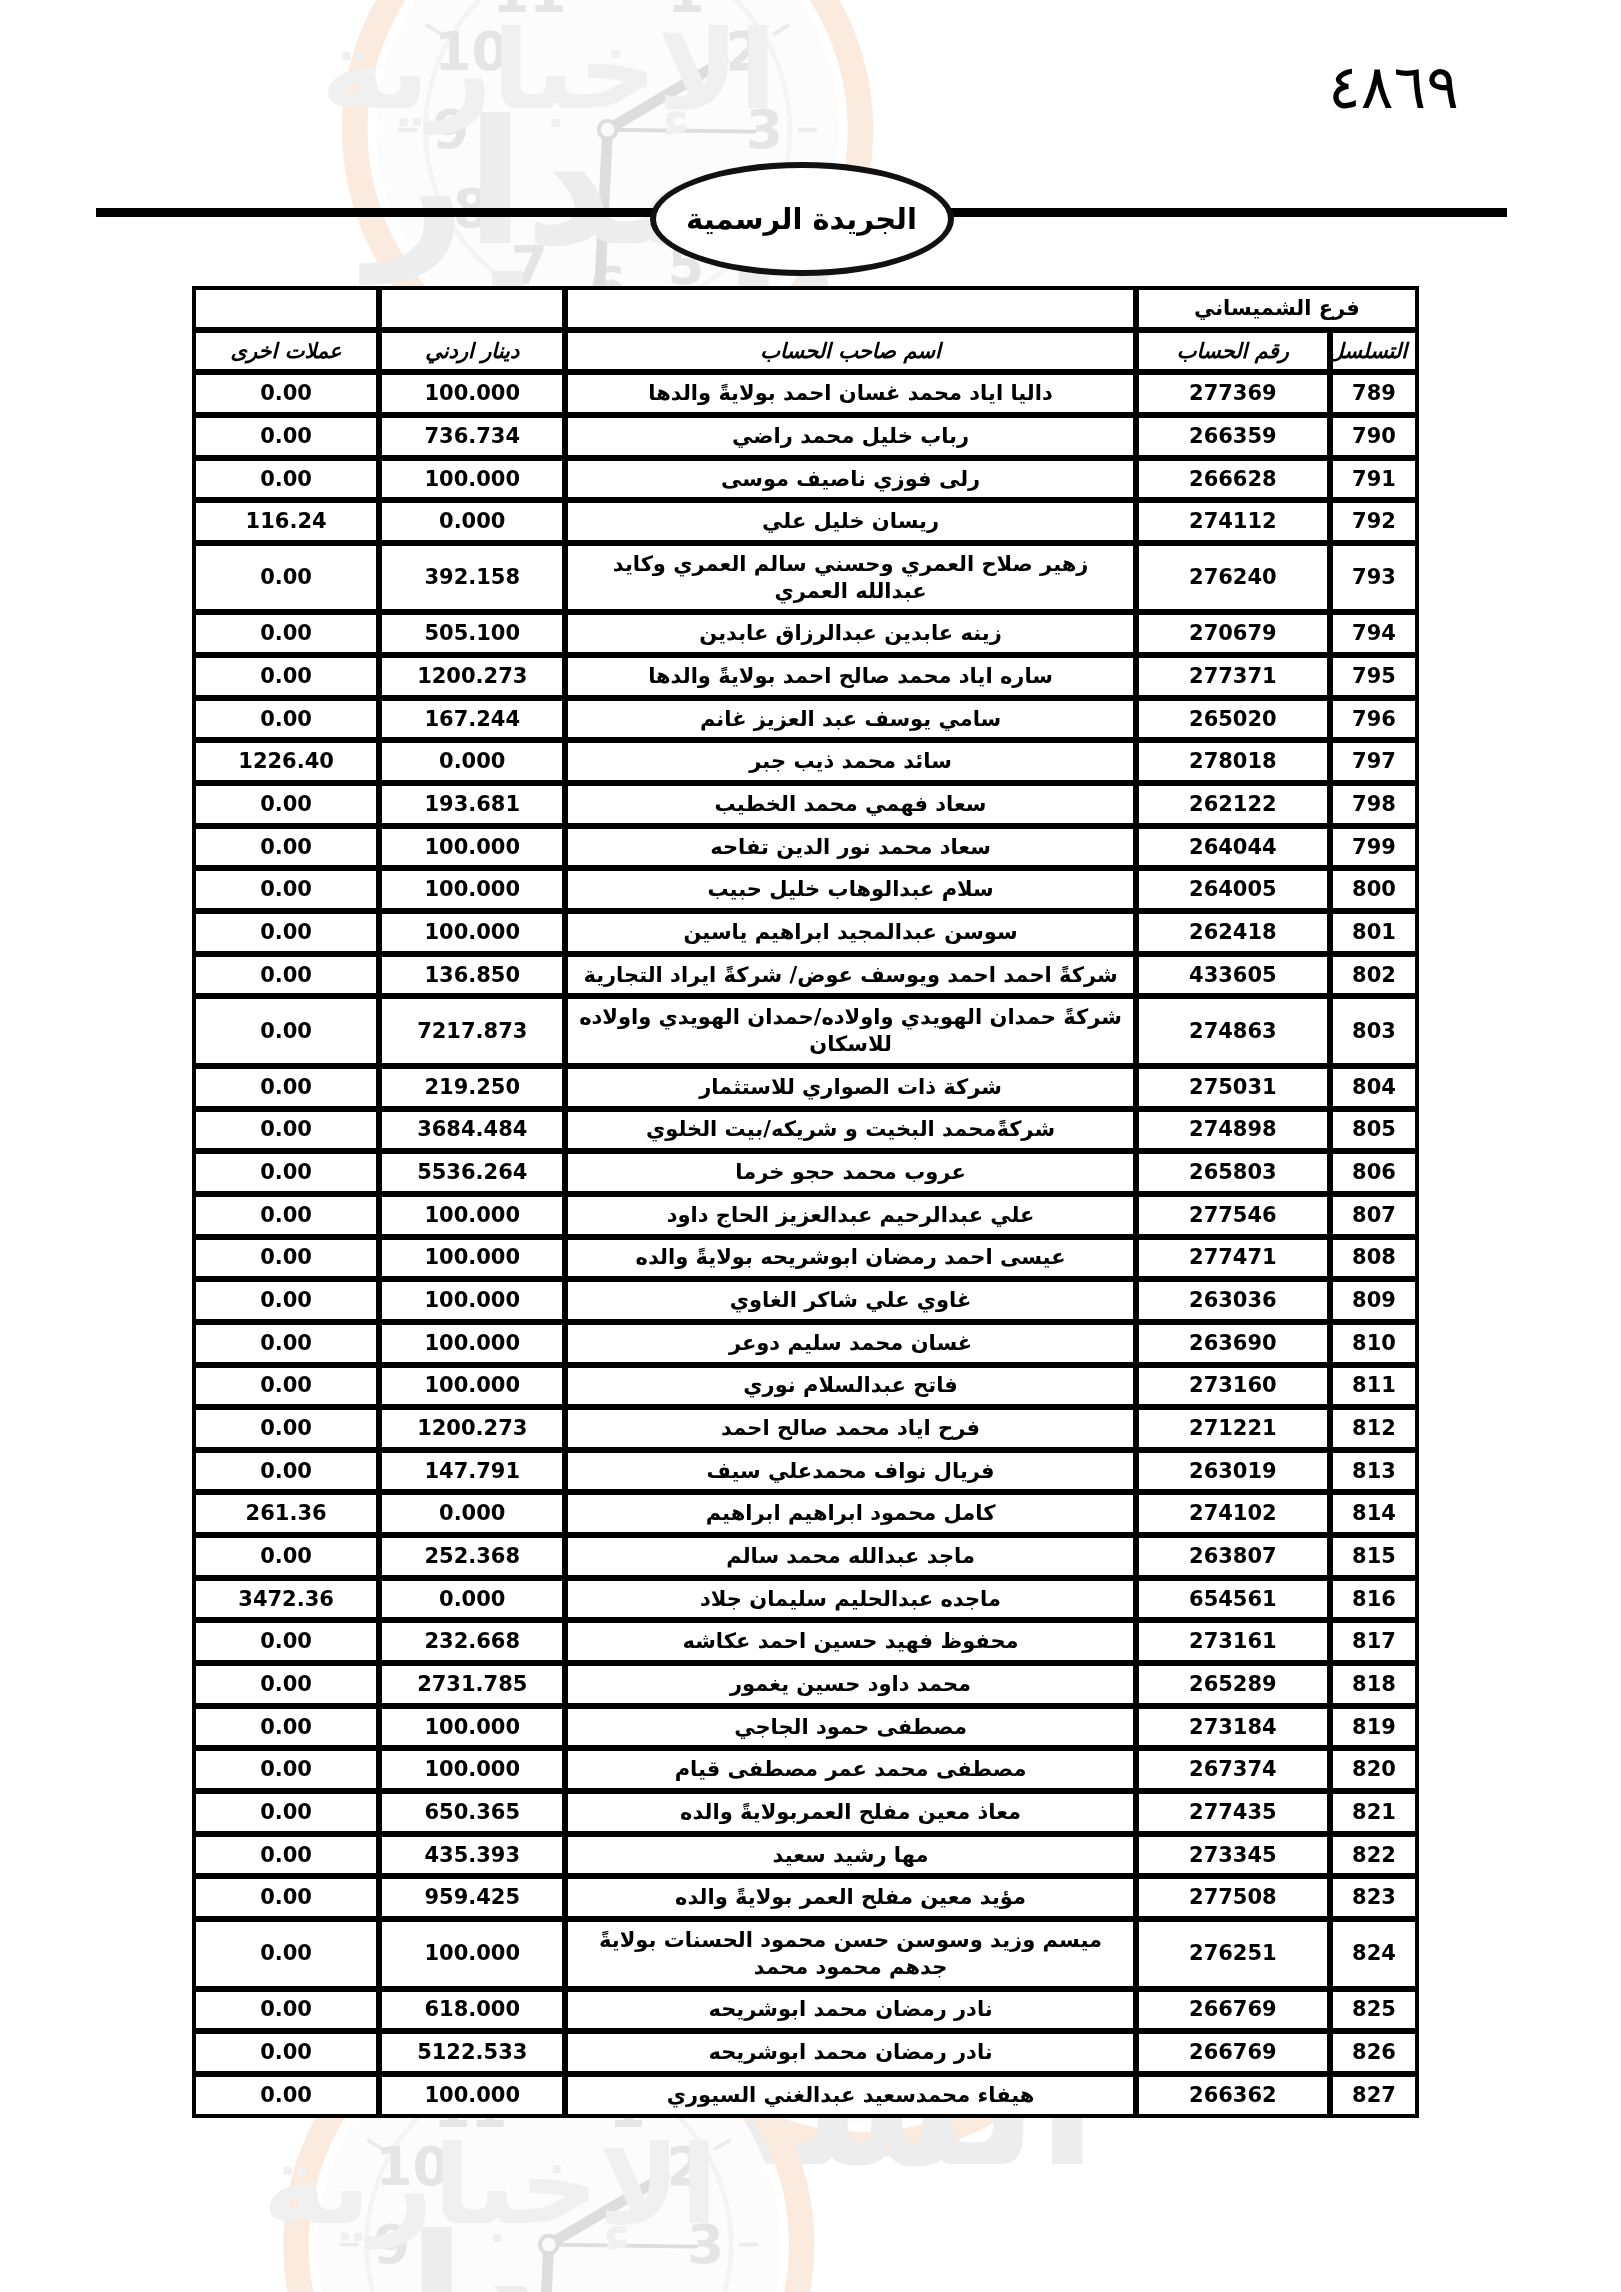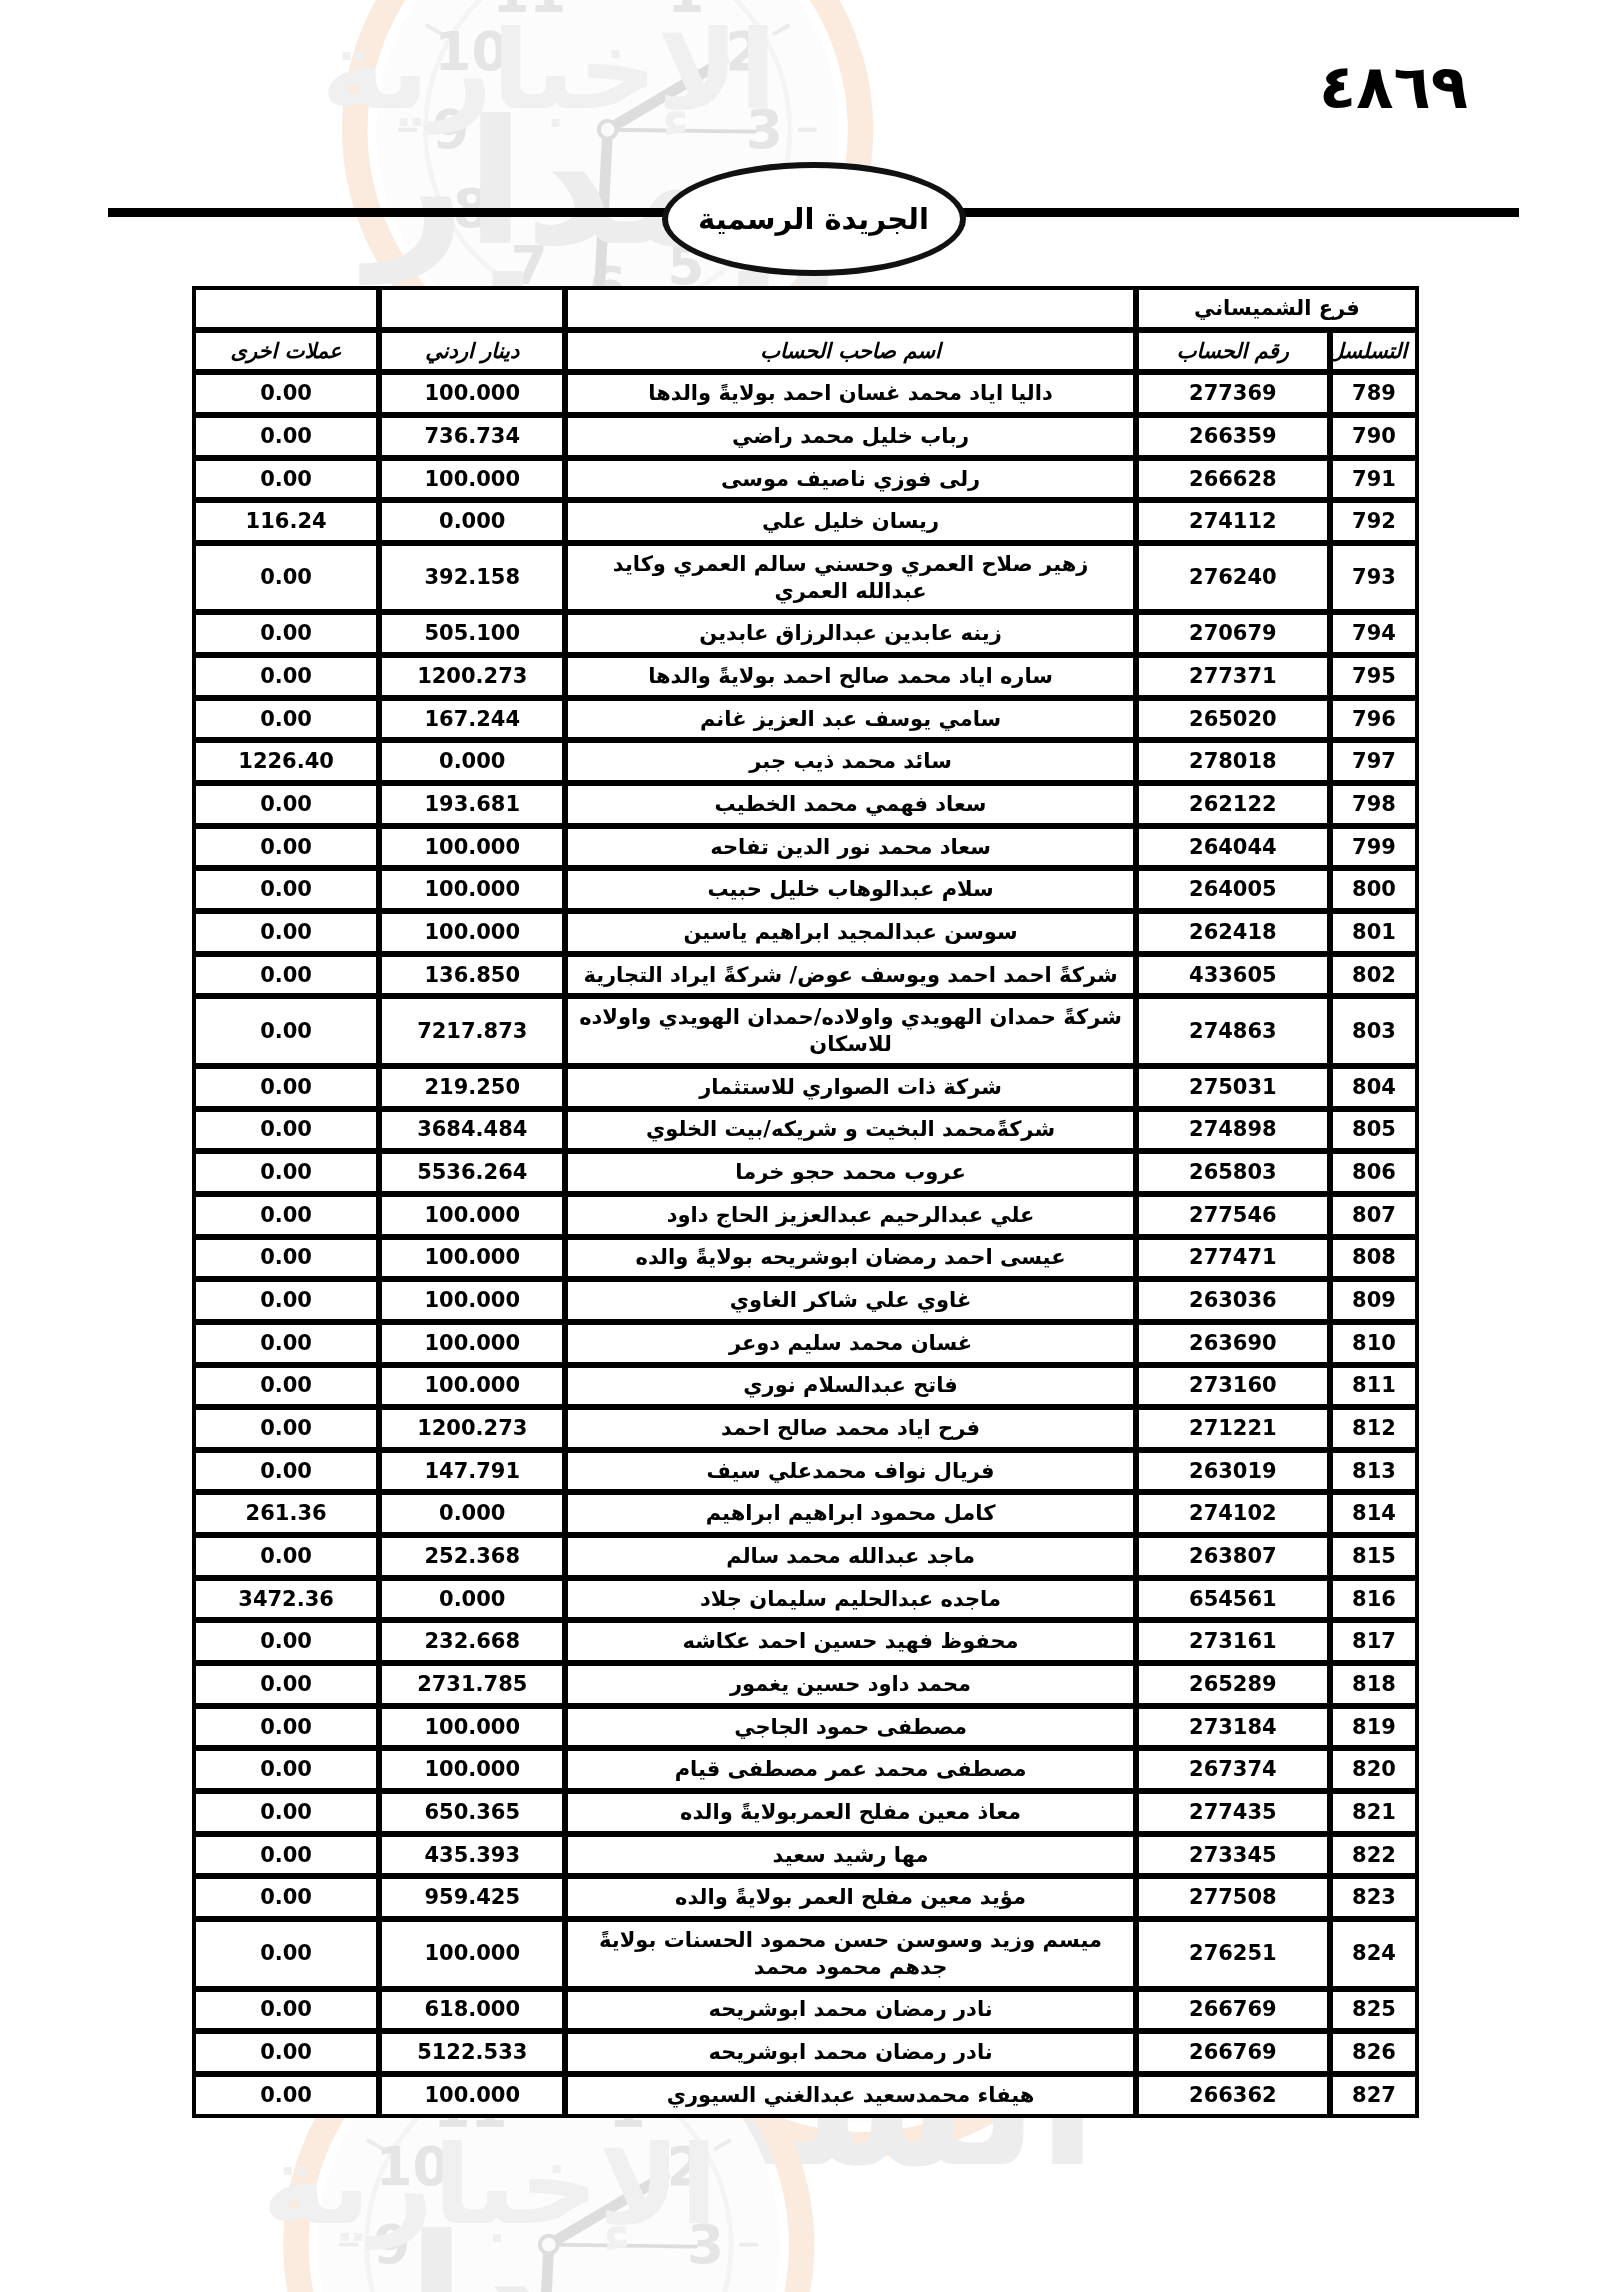--- a/index.html
+++ b/index.html
@@ -27,30 +27,30 @@
 
   
   .page-number {
     position: absolute;
     top: 51px;
     left: 1276px;
     width: 235px;
     text-align: center;
     font-family: "DejaVu Sans", sans-serif;
     font-size: 61px;
-    font-weight: 700;
+    font-weight: 400;
     letter-spacing: 2px;
     z-index: 4;
   }
 
   
   .header-band {
     position: absolute;
     top: 208px;
-    left: 108px;
+    left: 96px;
     width: 1411px;
     height: 9.8px;
     z-index: 3;
   }
   .header-rule {
     position: absolute;
     top: 0; left: 0;
     width: 100%;
     height: 8.8px;
     background: #000;

